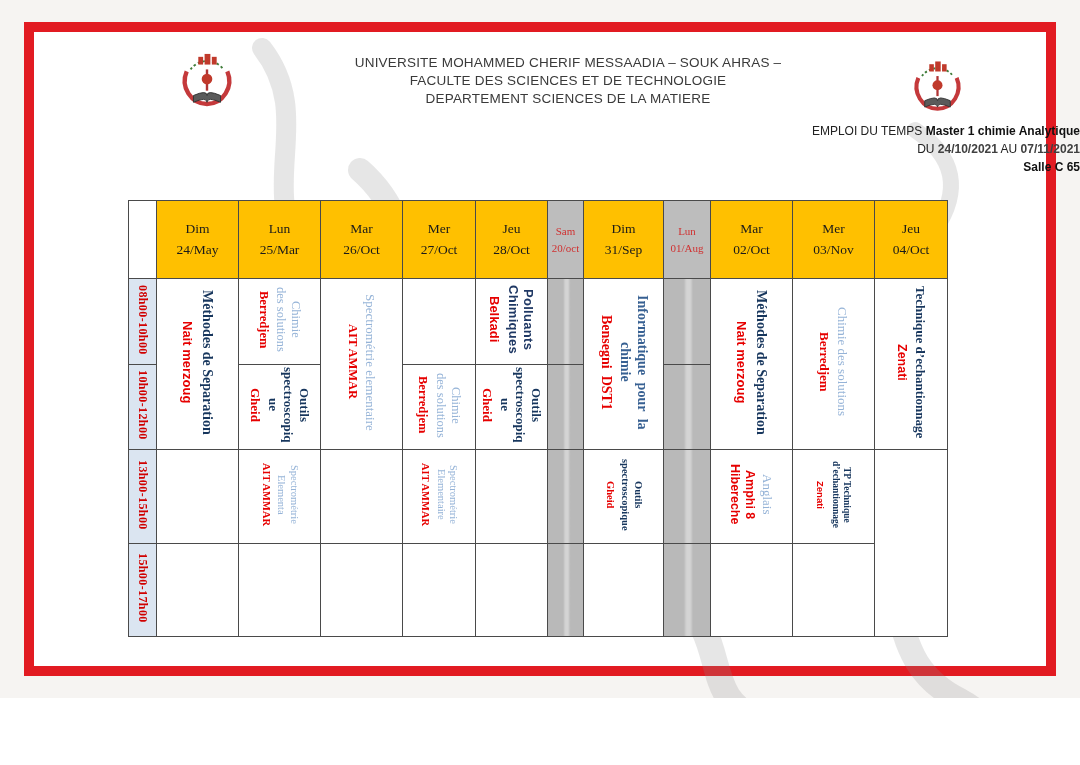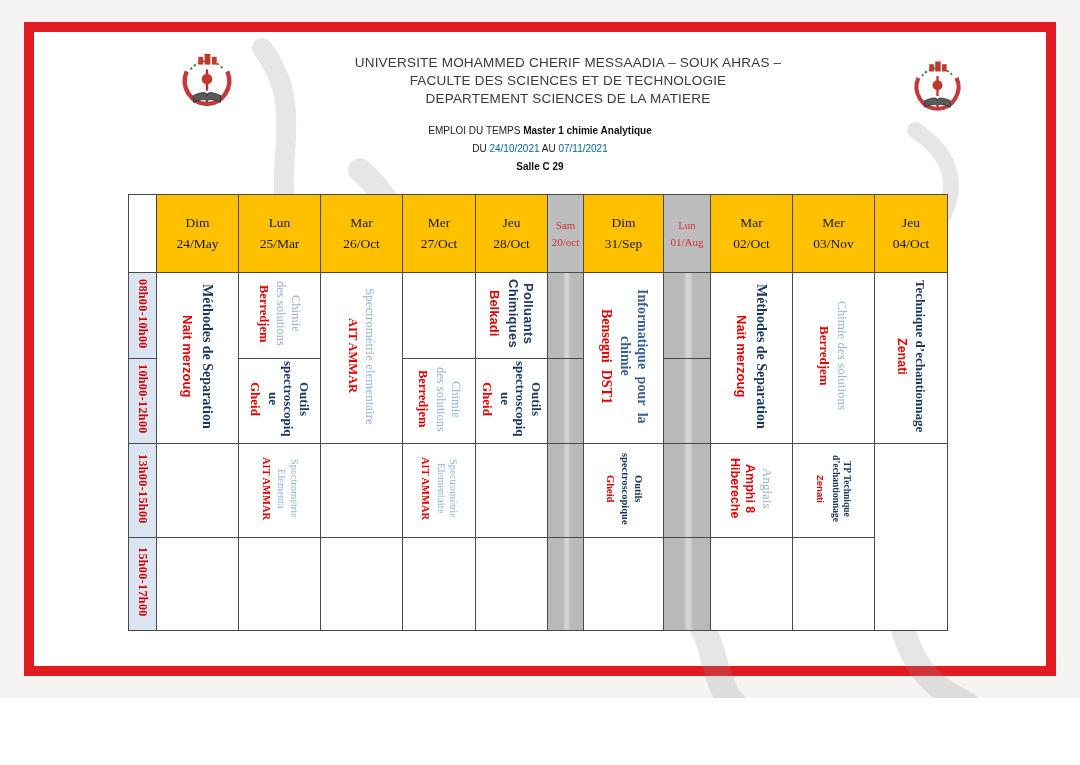--- a/index.html
+++ b/index.html
@@ -10,26 +10,26 @@
   
   #watermark{position:absolute;left:0;top:0;pointer-events:none;}
 
   
   .logo{position:absolute;}
 
   
   #head-block{position:absolute;left:0;top:54px;width:1080px;text-align:center;color:#3a3a3a;}
   #head-block .uline{font-size:13.5px;line-height:18px;letter-spacing:.2px;transform:translateX(28px);}
   #title-block{position:absolute;left:0;top:122px;width:1080px;text-align:center;color:#222;}
-  #title-block .tline{font-size:10px;line-height:18px;}
+  #title-block .tline{font-size:12px;line-height:18px;text-align:right;}
   .bold{font-weight:700;color:#111;}
-  .date-red{color:#0369a1;font-weight:400;}
-
-  
-  #tt{position:absolute;left:128px;top:194px;border-collapse:collapse;table-layout:fixed;
+  .date-red{color:#404040;font-weight:700;}
+
+  
+  #tt{position:absolute;left:128px;top:200px;border-collapse:collapse;table-layout:fixed;
       font-family:"Liberation Serif",serif;}
   #tt td,#tt th{border:1.5px solid #4a4a4a;padding:1px;overflow:hidden;}
   #tt th.corner{background:#ffffff;}
   #tt th.day{background:#ffc000;font-weight:400;color:#1a1a1a;font-size:13.5px;line-height:1.55;}
   #tt th.day .d1,#tt th.day .d2{display:block;}
   #tt th.day.off{background:#bdbdbd;color:#d03030;font-size:11px;line-height:1.5;}
   #tt td.cell{background:#ffffff;text-align:center;vertical-align:middle;}
   #tt td.time{background:#dbe5f1;text-align:center;vertical-align:middle;}
   #tt td.off{background:linear-gradient(90deg,#b9b9b9 0%,#b9b9b9 42%,#d4d4d4 48%,#d4d4d4 56%,#b9b9b9 62%,#b9b9b9 100%);}
 
@@ -97,21 +97,21 @@
 
   <div id="head-block">
     <div class="uline">UNIVERSITE MOHAMMED CHERIF MESSAADIA – SOUK AHRAS –</div>
     <div class="uline">FACULTE DES SCIENCES ET DE TECHNOLOGIE</div>
     <div class="uline">DEPARTEMENT SCIENCES DE  LA MATIERE</div>
   </div>
 
   <div id="title-block">
     <div class="tline"><span>EMPLOI DU TEMPS </span><span class="bold">Master 1 chimie Analytique</span></div>
     <div class="tline"><span>DU </span><span class="date-red">24/10/2021</span><span>   AU </span><span class="date-red">07/11/2021</span></div>
-    <div class="tline bold">Salle C 29</div>
+    <div class="tline bold">Salle C 65</div>
   </div>
 
   <table id="tt">
     <colgroup>
       <col style="width:28px">
         <col style="width:82px">
         <col style="width:82px">
         <col style="width:82px">
       <col style="width:73px">
         <col style="width:72px">

